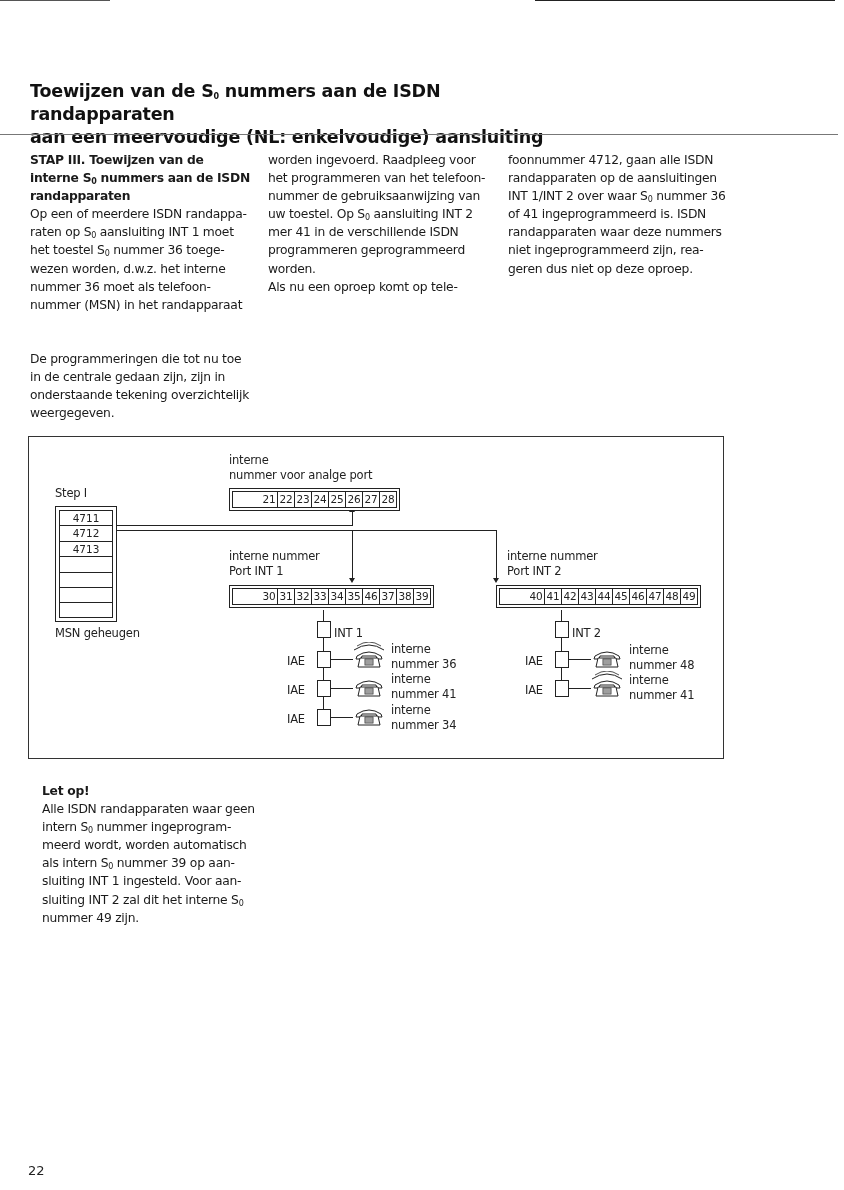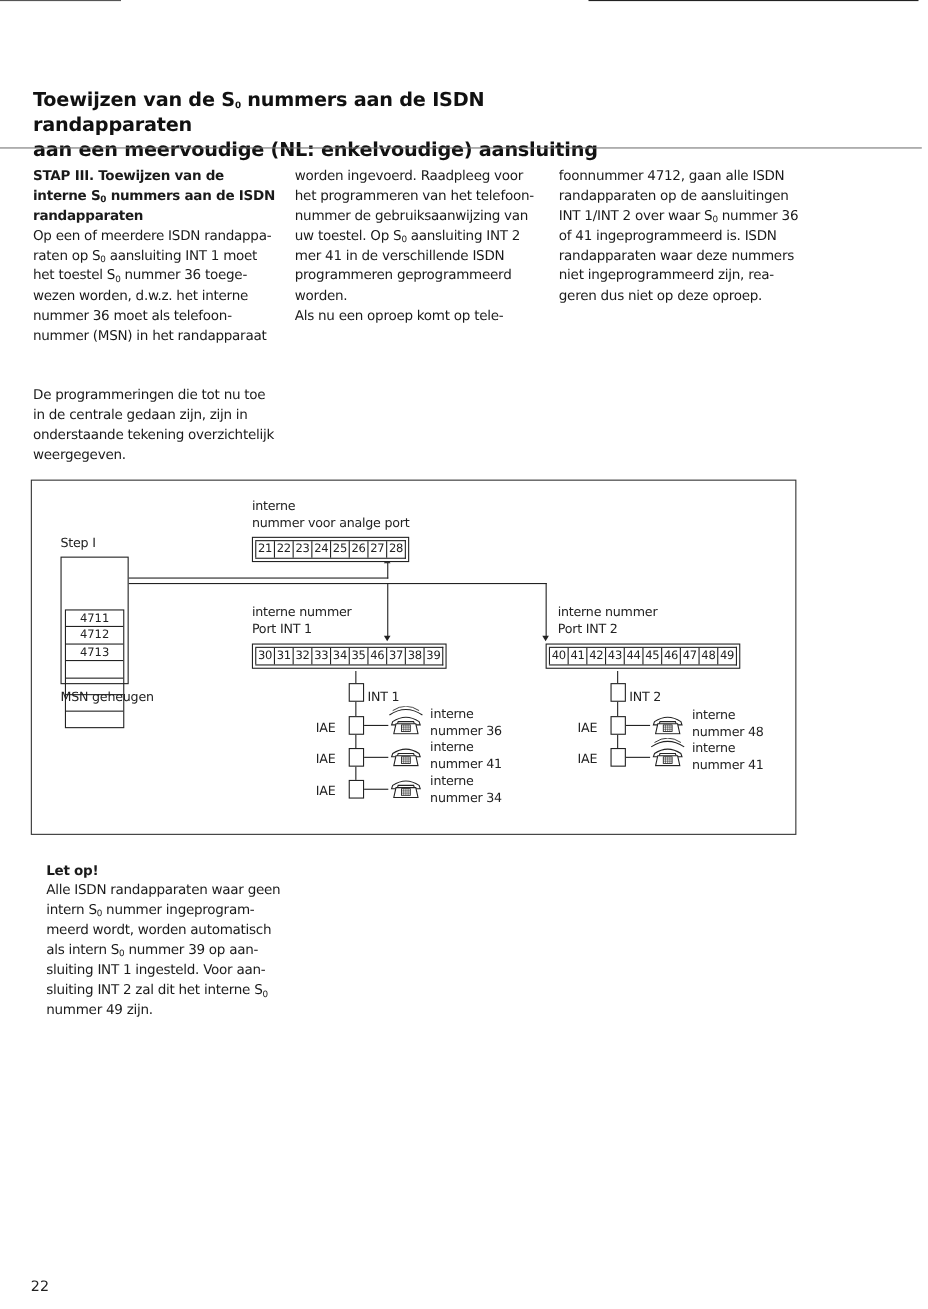--- a/index.html
+++ b/index.html
@@ -34,27 +34,27 @@
     border: 1px solid #333; box-sizing: border-box;
   }
   .dlabel { position: absolute; font-size: 11.5px; line-height: 15px; color: #222; letter-spacing: -0.2px; white-space: nowrap; }
   .numrow {
     position: absolute; display: flex; border: 1px solid #222; padding: 2px; background:#fff;
   }
   .numrow .cell {
     width: 16px; height: 15px; border-left: 1px solid #222; font-size: 10.5px;
     line-height: 15px; text-align: center; color: #222; letter-spacing: -0.3px;
   }
-  .numrow .cell:first-child { border-left: 1px solid #222; }
+  .numrow .cell:first-child { border-left: 1px solid #222; padding-left: 28px; }
   .numrow .inner { display: flex; border: 1px solid #222; border-left: none; }
   .msn {
     position: absolute; left: 26px; top: 69px; width: 62px; height: 116px;
     border: 1px solid #222; padding: 3px; box-sizing: border-box;
   }
-  .msn .inner { border: 1px solid #222; height: 108px; box-sizing: border-box; margin-top: 44px; }
+  .msn .inner { border: 1px solid #222; height: 108px; box-sizing: border-box; }
   .msn .row {
     height: 15.4px; border-bottom: 1px solid #222; font-size: 10.5px;
     line-height: 15px; text-align: center; color: #222; box-sizing: border-box;
   }
   .msn .row:last-child { border-bottom: none; }
   .line { position: absolute; background: #222; }
   .box { position: absolute; width: 12px; height: 15px; border: 1px solid #222; background: #fff; }
   .phone { position: absolute; }
 </style>
 </head>

